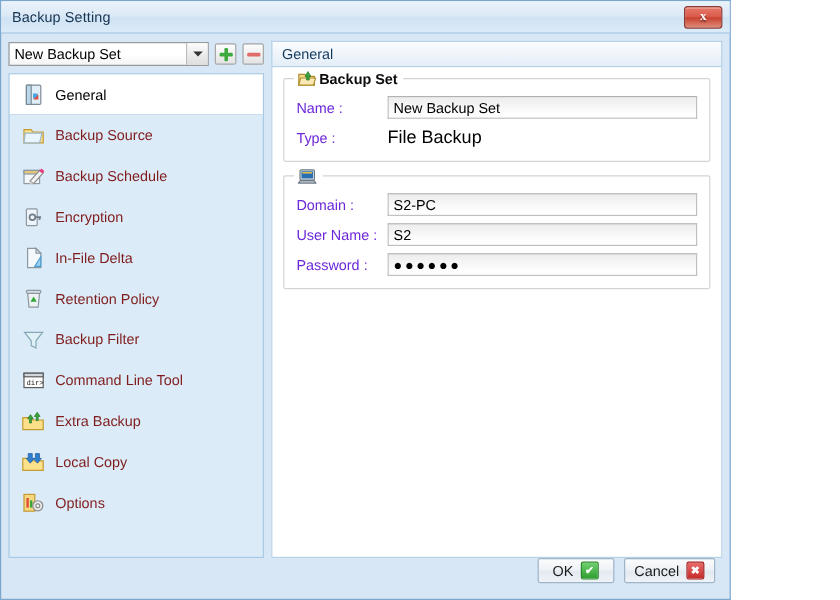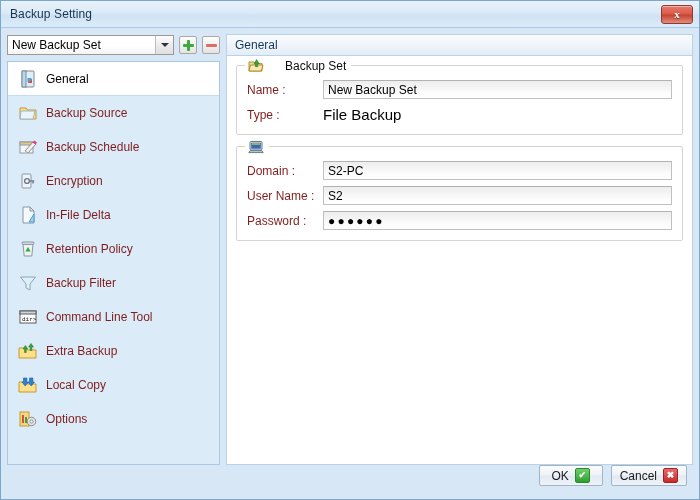--- a/index.html
+++ b/index.html
@@ -4,21 +4,21 @@
 <style>
   html, body {
     margin: 0; padding: 0;
     width: 700px; height: 500px;
     overflow: hidden;
     font-family: "Liberation Sans", sans-serif;
   }
 
   #window {
     position: relative;
-    width: 700px; height: 500px;
+    width: 609px; height: 500px;
     box-sizing: border-box;
     background: #d7e7f5;
     border: 1px solid #7ca7cd;
     display: flex;
     flex-direction: column;
   }
 
   
   #titlebar {
     position: relative;
@@ -220,34 +220,35 @@
     top: -9px; left: 8px;
     background: #ffffff;
     padding: 0 5px 0 3px;
     display: flex;
     align-items: center;
     height: 18px;
   }
   .group-title .gt-label {
     font-size: 12px;
     color: #0d0d0d;
-    margin-left: 21px;
+    margin-left: 2px;
+    font-weight: bold;
   }
   .g-icon { width: 16px; height: 16px; display: block; }
 
   .field-row {
     display: flex;
     align-items: center;
     height: 21px;
     margin-bottom: 4px;
   }
   .field-row:last-child { margin-bottom: 0; }
   .f-label {
     font-size: 12px;
-    color: #7f1d1d;
+    color: #6d28d9;
     width: 76px;
     flex: 0 0 76px;
     white-space: nowrap;
   }
   .f-input {
     flex: 1 1 auto;
     height: 19px;
     box-sizing: border-box;
     border: 1px solid #c0c0c0;
     border-top-color: #b2b2b2;

